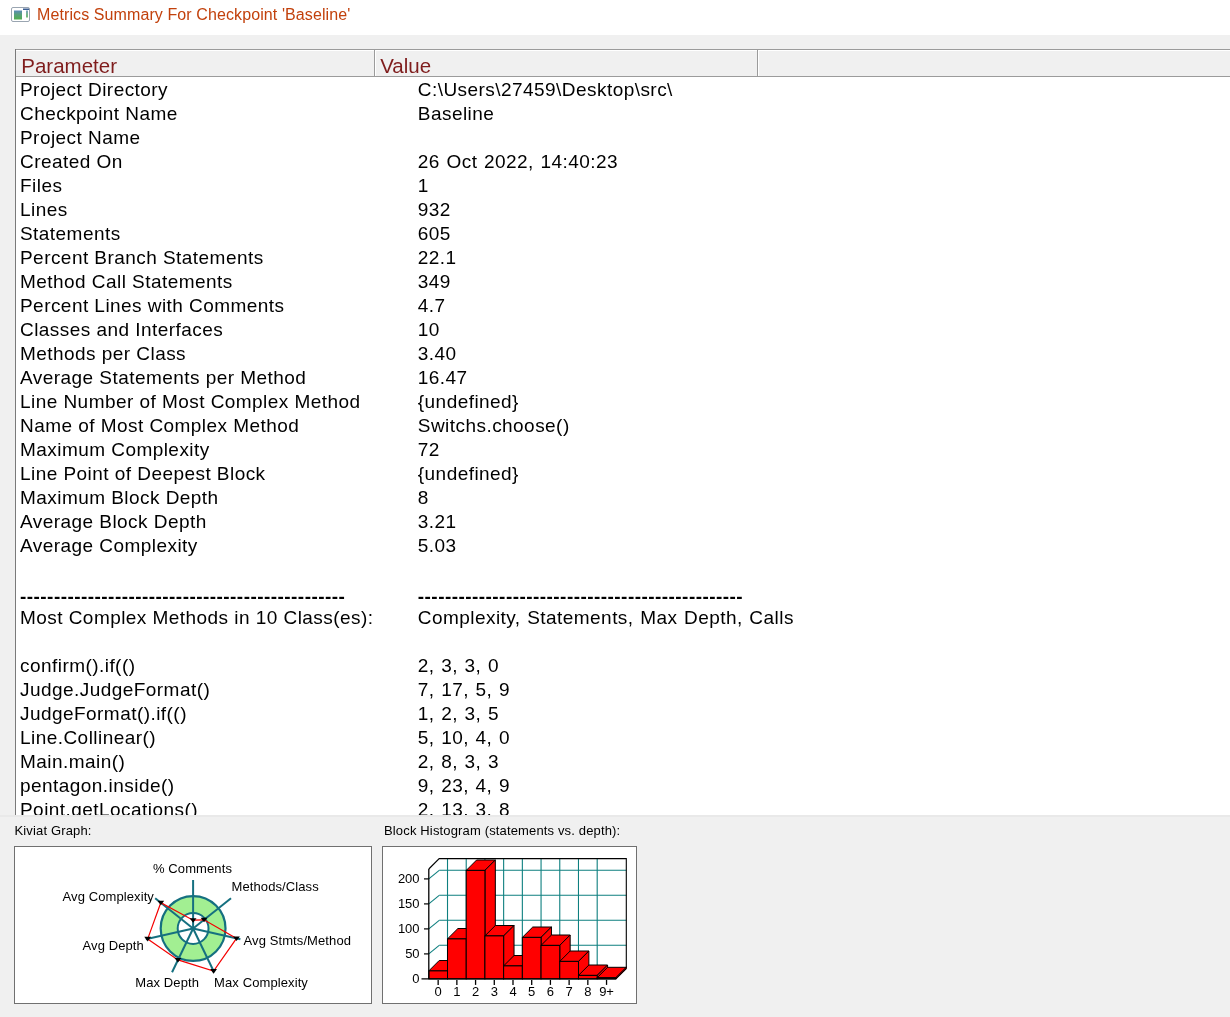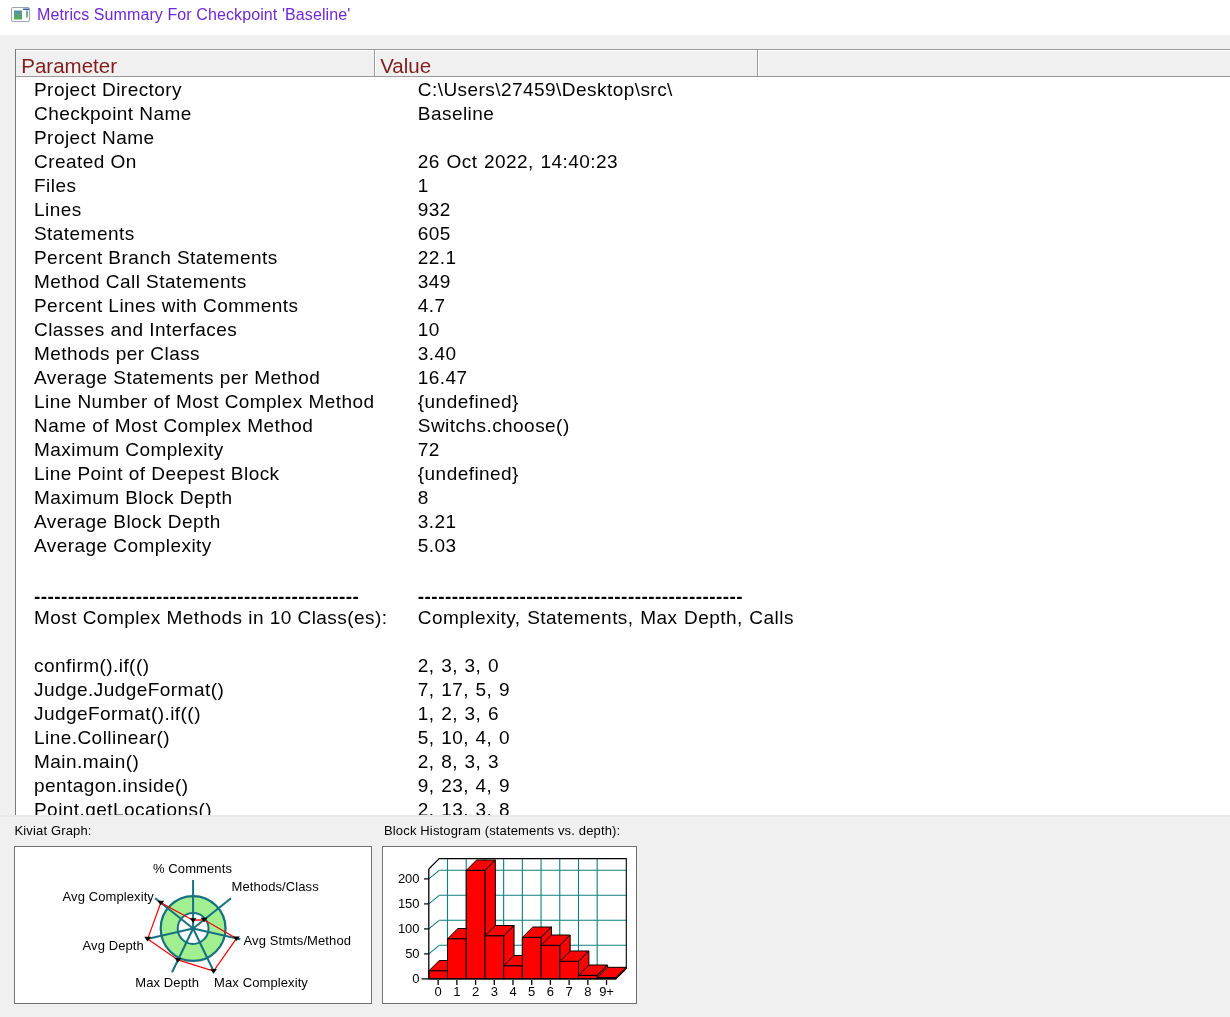--- a/index.html
+++ b/index.html
@@ -1,26 +1,26 @@
 <!DOCTYPE html>
 <html><head>
 <meta charset="utf-8">
 <style>
 html,body{margin:0;padding:0;}
 body{width:1230px;height:1017px;background:#f0f0f0;font-family:"Liberation Sans",sans-serif;position:relative;overflow:hidden;}
 .titlebar{position:absolute;left:0;top:0;width:1230px;height:34.5px;background:#ffffff;}
-.title{position:absolute;left:37px;top:-0.2px;height:30px;line-height:30px;font-size:16px;letter-spacing:0.1px;color:#6d28d9;}
+.title{position:absolute;left:37px;top:-0.2px;height:30px;line-height:30px;font-size:16px;letter-spacing:0.1px;color:#c2410c;}
 .hdr{position:absolute;left:15px;top:49px;width:1215px;height:28px;background:#f0f0f0;border-top:1px solid #9b9b9b;border-bottom:1px solid #9b9b9b;box-sizing:border-box;box-shadow:inset 0 1px 0 #ffffff;}
 .hsep{position:absolute;top:50px;width:1px;height:26px;background:#9b9b9b;}
 .hsepw{position:absolute;top:50px;width:1px;height:26px;background:#ffffff;}
 .htext{position:absolute;top:53px;height:25px;line-height:25px;font-size:20.5px;color:#7f1d1d;}
 .tleft{position:absolute;left:15px;top:49px;width:1px;height:766px;background:#7a7a7a;}
 .tbody{position:absolute;left:16px;top:77px;width:1214px;height:738px;background:#ffffff;overflow:hidden;}
 .row{position:relative;height:24px;line-height:24px;font-size:19px;letter-spacing:0.45px;color:#000;white-space:pre;}
-.row .p{position:absolute;left:18px;top:0;}
+.row .p{position:absolute;left:4px;top:0;}
 .row .v{position:absolute;left:365.8px;top:0;word-spacing:0.9px;margin-left:36px;}
 .row .d{font-weight:bold;top:3px;}
 .plabel{position:absolute;font-size:13px;line-height:13px;letter-spacing:0.15px;color:#000;}
 .gbox{position:absolute;background:#ffffff;border:1px solid #707070;}
 </style>
 </head>
 <body>
 <div class="titlebar"></div>
 <svg class="icon" style="position:absolute;left:11px;top:7px;" width="19" height="15" viewBox="0 0 19 15">
   <defs>
@@ -68,21 +68,21 @@
   <div class="row"><span class="p">Line Point of Deepest Block</span><span class="v">{undefined}</span></div>
   <div class="row"><span class="p">Maximum Block Depth</span><span class="v">8</span></div>
   <div class="row"><span class="p">Average Block Depth</span><span class="v">3.21</span></div>
   <div class="row"><span class="p">Average Complexity</span><span class="v">5.03</span></div>
   <div class="row"></div>
   <div class="row"><span class="p d">------------------------------------------------</span><span class="v d">------------------------------------------------</span></div>
   <div class="row"><span class="p">Most Complex Methods in 10 Class(es):</span><span class="v">Complexity, Statements, Max Depth, Calls</span></div>
   <div class="row"></div>
   <div class="row"><span class="p">confirm().if(()</span><span class="v">2, 3, 3, 0</span></div>
   <div class="row"><span class="p">Judge.JudgeFormat()</span><span class="v">7, 17, 5, 9</span></div>
-  <div class="row"><span class="p">JudgeFormat().if(()</span><span class="v">1, 2, 3, 6</span></div>
+  <div class="row"><span class="p">JudgeFormat().if(()</span><span class="v">1, 2, 3, 5</span></div>
   <div class="row"><span class="p">Line.Collinear()</span><span class="v">5, 10, 4, 0</span></div>
   <div class="row"><span class="p">Main.main()</span><span class="v">2, 8, 3, 3</span></div>
   <div class="row"><span class="p">pentagon.inside()</span><span class="v">9, 23, 4, 9</span></div>
   <div class="row"><span class="p">Point.getLocations()</span><span class="v">2, 13, 3, 8</span></div>
 </div>
 
 <div class="plabel" style="left:14.5px;top:824.3px;">Kiviat Graph:</div>
 <div class="plabel" style="left:384px;top:824.3px;">Block Histogram (statements vs. depth):</div>
 
 <div class="gbox" style="left:14px;top:846px;width:356px;height:156px;"></div>

